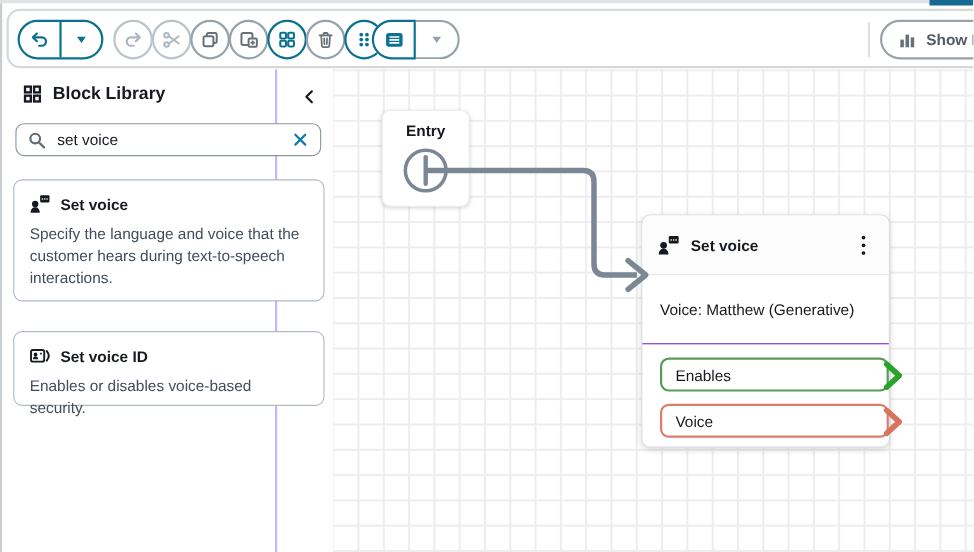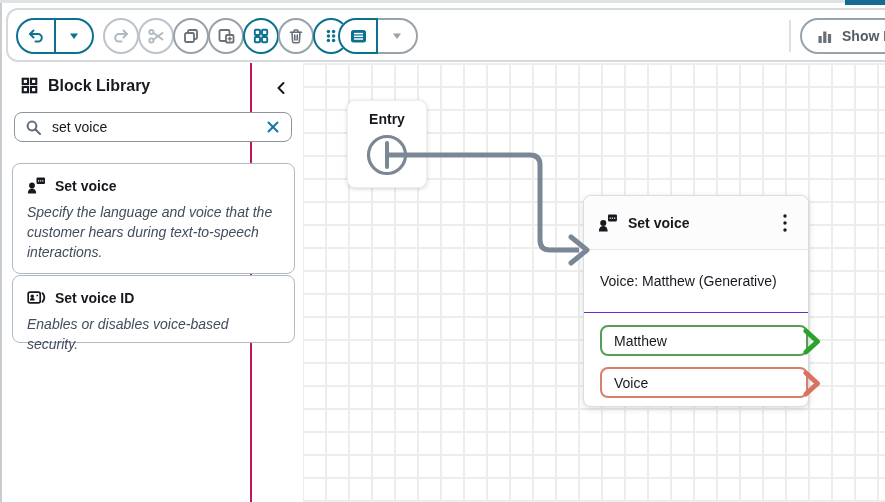--- a/index.html
+++ b/index.html
@@ -25,36 +25,36 @@
   .flow-pill .seg{width:40px;height:36px;box-sizing:border-box;display:flex;align-items:center;justify-content:center;}
   .flow-pill .seg.left{border:2px solid #0b7190;border-radius:18px 0 0 18px;color:#0b7190;}
   .flow-pill .seg.right{border:2px solid #98a2ab;border-left:none;border-radius:0 18px 18px 0;color:#98a2ab;}
   .tb-sep{position:absolute;left:781px;top:10px;width:2px;height:32px;background:#dde0e3;}
   .metrics-btn{position:absolute;left:792px;top:8px;height:36px;width:120px;border:2px solid #98a2ab;
                border-radius:18px;box-sizing:border-box;background:#fff;display:flex;align-items:center;
                gap:8px;padding-left:14px;color:#545b64;font-weight:bold;font-size:14px;}
 
   
   .sidebar{position:absolute;left:2px;top:63px;width:250px;height:439px;background:#fff;
-           border-right:2px solid #be185d;box-sizing:border-box;}
+           border-right:2px solid #c4b5fd;box-sizing:border-box;}
   .sb-header{position:absolute;left:18px;top:13px;display:flex;align-items:center;gap:9px;}
   .sb-title{font-size:16px;font-weight:bold;}
   .collapse-btn{position:absolute;left:266px;top:13px;width:26px;height:24px;display:flex;
                 align-items:center;justify-content:center;color:#16191f;cursor:pointer;}
   .search-box{position:absolute;left:12px;top:49px;width:278px;height:30px;border:1px solid #8b969c;
               border-radius:8px;box-sizing:border-box;display:flex;align-items:center;padding:0 10px;gap:8px;background:#fff;}
   .search-box input{border:none;outline:none;flex:1;font-size:14px;font-family:"Liberation Sans",sans-serif;color:#16191f;background:transparent;}
   .search-clear{color:#1278a8;display:flex;cursor:pointer;}
   .block-card{position:absolute;left:10px;width:283px;border:1px solid #b0bac4;border-radius:8px;
               box-sizing:border-box;background:#fff;padding:12px 14px;cursor:grab;}
   .card-1{top:100px;height:111px;}
-  .card-2{top:212px;height:68px;}
+  .card-2{top:238px;height:68px;}
   .card-title-row{display:flex;align-items:center;gap:9px;}
   .card-title{font-size:14px;font-weight:bold;}
-  .card-desc{margin-top:7px;font-size:14px;line-height:20px;color:#414d5c;font-style:italic;}
+  .card-desc{margin-top:7px;font-size:14px;line-height:20px;color:#414d5c;}
 
   
   .canvas{position:absolute;left:303px;top:63px;width:582px;height:439px;background-color:#fff;
           background-image:linear-gradient(to right,#ededed 2px,transparent 2px),
                            linear-gradient(to bottom,#ededed 2px,transparent 2px);
           background-size:23px 23px;background-position:22px 0;padding-left:22px;}
   .entry-card{position:absolute;left:44px;top:37px;width:80px;height:88px;background:#fff;border-radius:8px;
               border:1px solid #eceef0;box-shadow:0 1px 4px rgba(0,28,36,.18);box-sizing:border-box;text-align:center;}
   .entry-label{margin-top:10px;font-size:14px;font-weight:bold;}
   .flow-node{position:absolute;left:280px;top:132px;width:226px;height:212px;background:#fff;border-radius:8px;
@@ -305,21 +305,21 @@
           <svg width="6" height="20" viewBox="0 0 6 20" fill="currentColor">
               <circle cx="3" cy="3" r="1.7"></circle>
               <circle cx="3" cy="10" r="1.7"></circle>
               <circle cx="3" cy="17" r="1.7"></circle>
             </svg>
         </span>
       </div>
       <div class="node-body">Voice: Matthew (Generative)</div>
       <div class="branches">
         <div class="branch-pill branch-success">
-          <span>Matthew</span>
+          <span>Enables</span>
           <span class="branch-arrow">
             <svg width="19" height="29" viewBox="0 0 19 29" fill="none" stroke="#2aa22b" stroke-width="5" stroke-linecap="round" stroke-linejoin="round">
                 <polyline points="3,4 14.5,14.5 3,25"></polyline>
               </svg>
           </span>
         </div>
         <div class="branch-pill branch-error">
           <span>Voice</span>
           <span class="branch-arrow">
             <svg width="19" height="29" viewBox="0 0 19 29" fill="none" stroke="#d7735f" stroke-width="5" stroke-linecap="round" stroke-linejoin="round">

